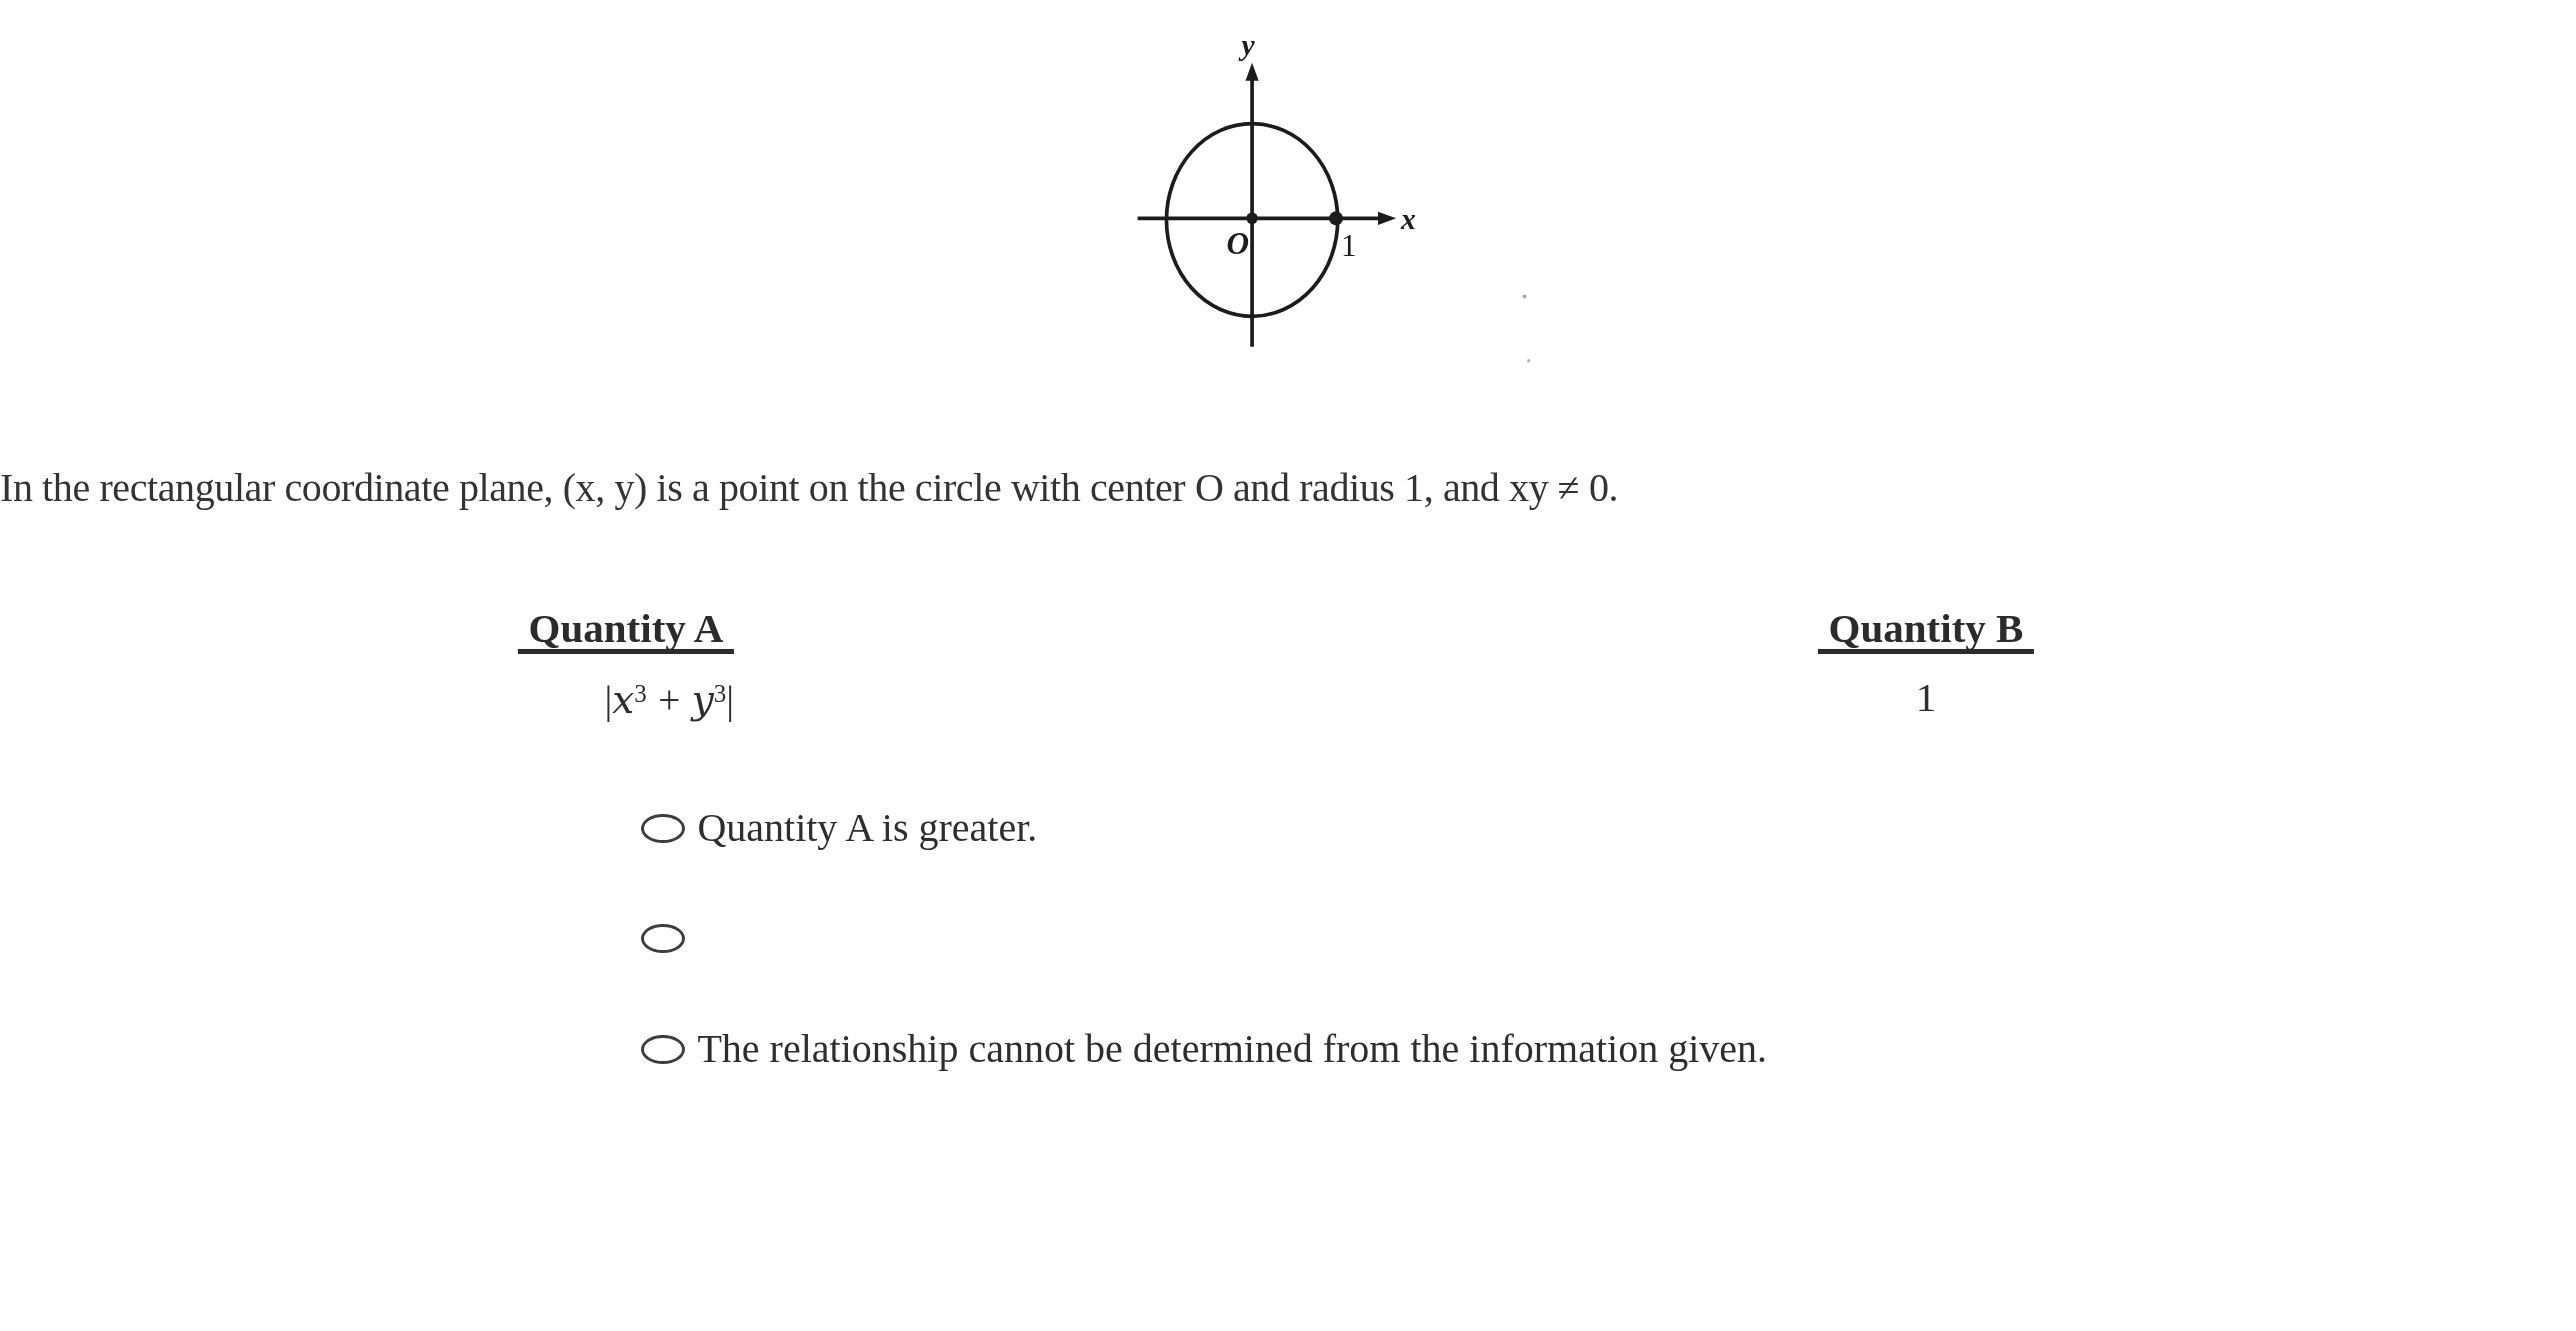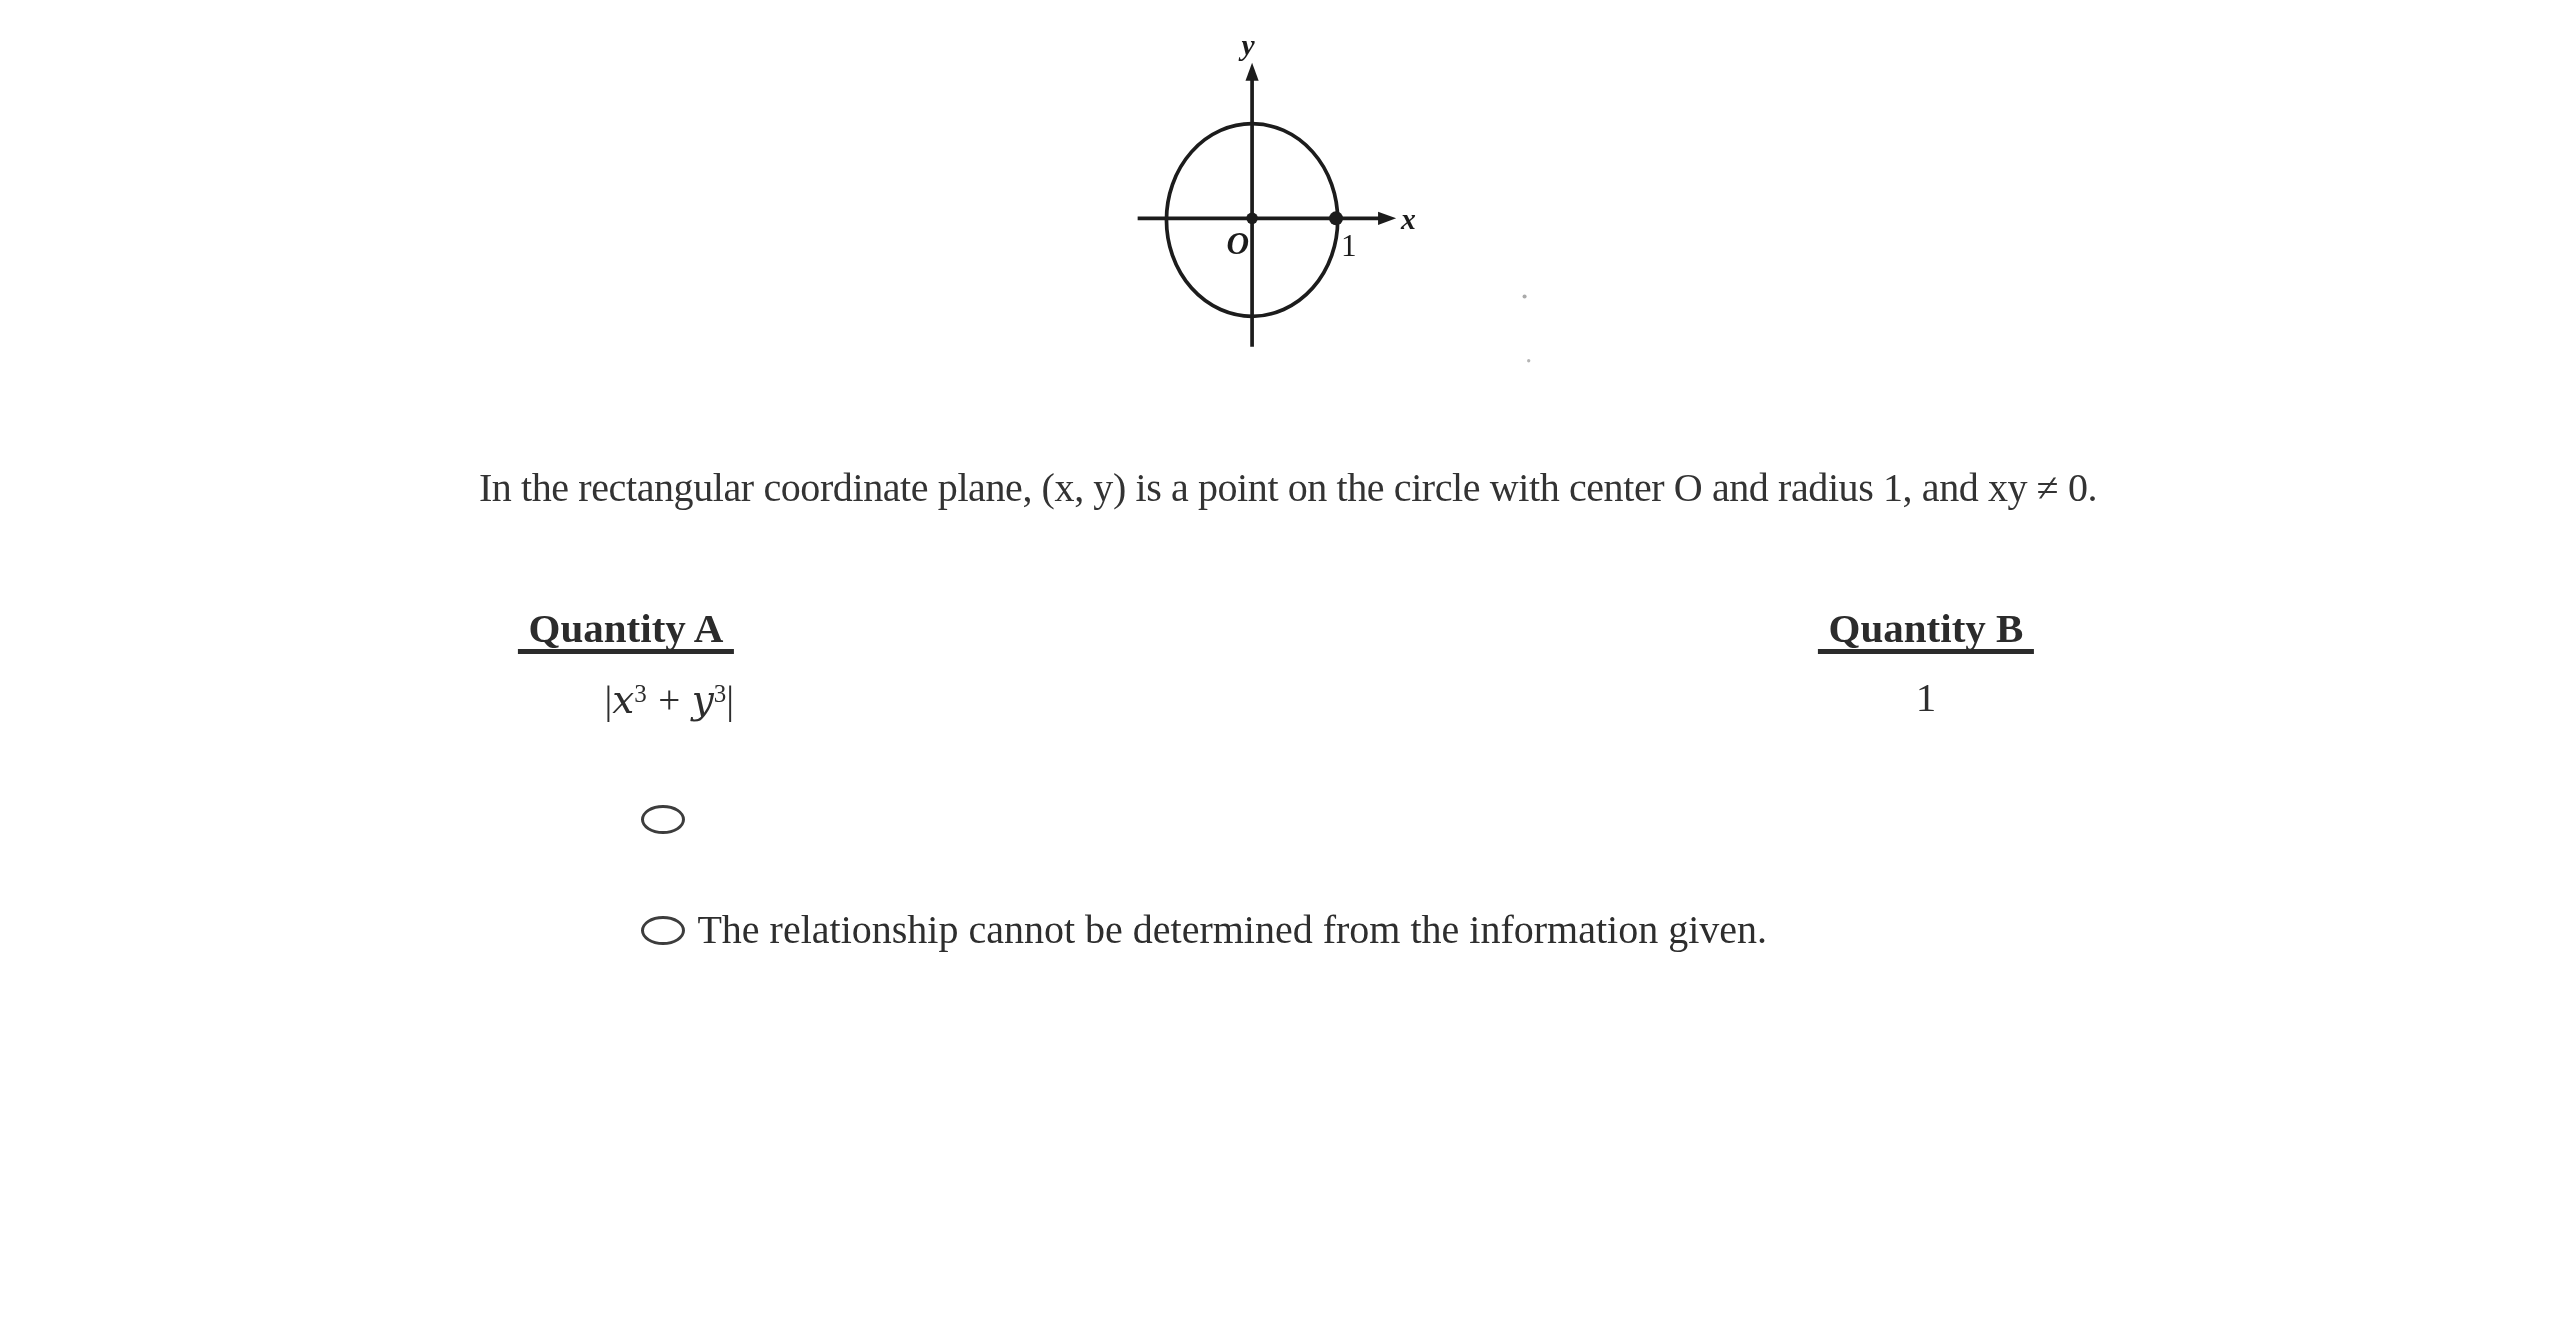--- a/index.html
+++ b/index.html
@@ -29,21 +29,20 @@
   .axis-label { font-style: italic; font-size: 36px; font-weight: bold; }
   .origin-label { font-style: italic; font-weight: bold; font-size: 38px; }
   .point-label { font-size: 38px; }
 
   
   .question {
     position: absolute;
     top: 464px;
     left: 0;
     width: 2576px;
-    text-align: center;
     font-size: 40px;
     line-height: 1.2;
     letter-spacing: -0.4px;
     color: #333333;
   }
 
   
   .quantity {
     position: absolute;
     top: 608px;
@@ -148,20 +147,24 @@
   </div>
 
   <div class="quantity quantity-b">
     <span class="q-heading">Quantity B</span>
     <div class="q-value q-value-b">1</div>
   </div>
 
   <div class="options">
     <div class="option">
       <span class="radio"></span>
+      <span>Quantity A is greater.</span>
+    </div>
+    <div class="option">
+      <span class="radio"></span>
     </div>
     <div class="option">
       <span class="radio"></span>
       <span>The relationship cannot be determined from the information given.</span>
     </div>
   </div>
 
 </div>
 
 

